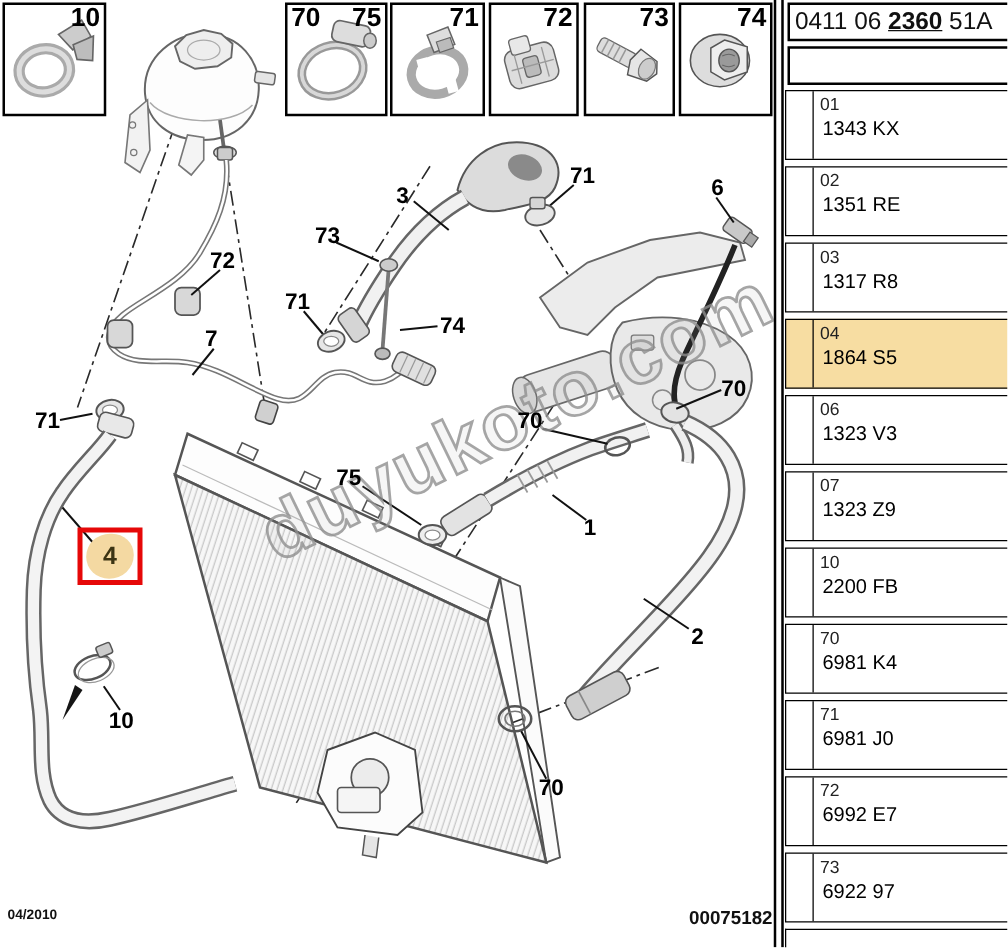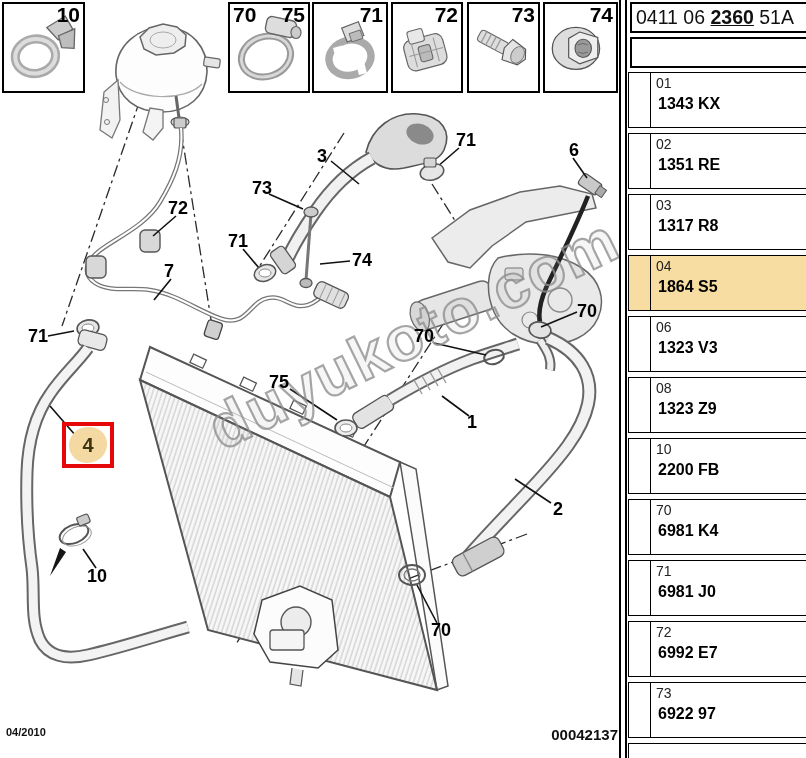--- a/index.html
+++ b/index.html
@@ -37,21 +37,21 @@
           border:2px solid #000;font-size:19.5px;color:#111;line-height:27px;padding-left:4px;
           white-space:nowrap;overflow:hidden;}
   .hdrbox b{font-weight:700;text-decoration:underline;}
   .emptybox{position:absolute;left:630px;top:37px;width:180px;height:31px;box-sizing:border-box;
             border:2px solid #000;background:#fff;}
   .rows{position:absolute;left:628px;top:72px;width:182px;}
   .row{position:relative;height:56px;margin-bottom:5px;border:1.5px solid #000;
        background:#fff;box-sizing:border-box;}
   .row .vline{position:absolute;left:21px;top:0;bottom:0;border-left:1.2px solid #000;}
   .row-num{position:absolute;top:2px;left:3px;font-size:14px;color:#222;margin-left:24px;}
-  .row-ref{position:absolute;left:29px;top:22px;font-size:16px;font-weight:700;color:#000;}
+  .row-ref{position:absolute;left:29px;top:22px;font-size:16px;font-weight:400;color:#000;}
   .row.highlighted{background:var(--hl,#f7dda2);}
   .row.partial{height:16px;border-bottom:none;margin-bottom:0;}
 </style>
 </head>
 <body>
 
 <div class="page">
 
   <div class="diagram">
 
@@ -248,21 +248,21 @@
     <div class="callout" style="left:97px;top:576px">10</div>
     <div class="callout" style="left:441px;top:630px">70</div>
 
     <div class="selbox">
       <div class="selblob">
         <span class="callout-sel">4</span>
       </div>
     </div>
 
     <div class="footer-date">04/2010</div>
-    <div class="footer-doc">00042137</div>
+    <div class="footer-doc">00075182</div>
   </div>
 
   <div class="pbox" style="left:2px;top:2px;width:83px;height:91px;">
     <svg viewBox="0 0 78 86">
       <g transform="rotate(-10 40 45)">
         <ellipse cx="30" cy="50" rx="20" ry="17" fill="none" stroke="#aaa" stroke-width="9"></ellipse>
         <ellipse cx="30" cy="50" rx="20" ry="17" fill="none" stroke="#ddd" stroke-width="4"></ellipse>
         <polygon points="46,24 66,16 71,30 55,38" fill="#ccc" stroke="#666" stroke-width="1.3"></polygon>
         <polygon points="56,34 73,30 69,49 57,46" fill="#bdbdbd" stroke="#666" stroke-width="1.3"></polygon>
       </g>
@@ -361,21 +361,21 @@
         <span class="row-num">04</span>
         <span class="row-ref">1864 S5</span>
       </div>
       <div class="row">
         <span class="vline"></span>
         <span class="row-num">06</span>
         <span class="row-ref">1323 V3</span>
       </div>
       <div class="row">
         <span class="vline"></span>
-        <span class="row-num">08</span>
+        <span class="row-num">07</span>
         <span class="row-ref">1323 Z9</span>
       </div>
       <div class="row">
         <span class="vline"></span>
         <span class="row-num">10</span>
         <span class="row-ref">2200 FB</span>
       </div>
       <div class="row">
         <span class="vline"></span>
         <span class="row-num">70</span>

